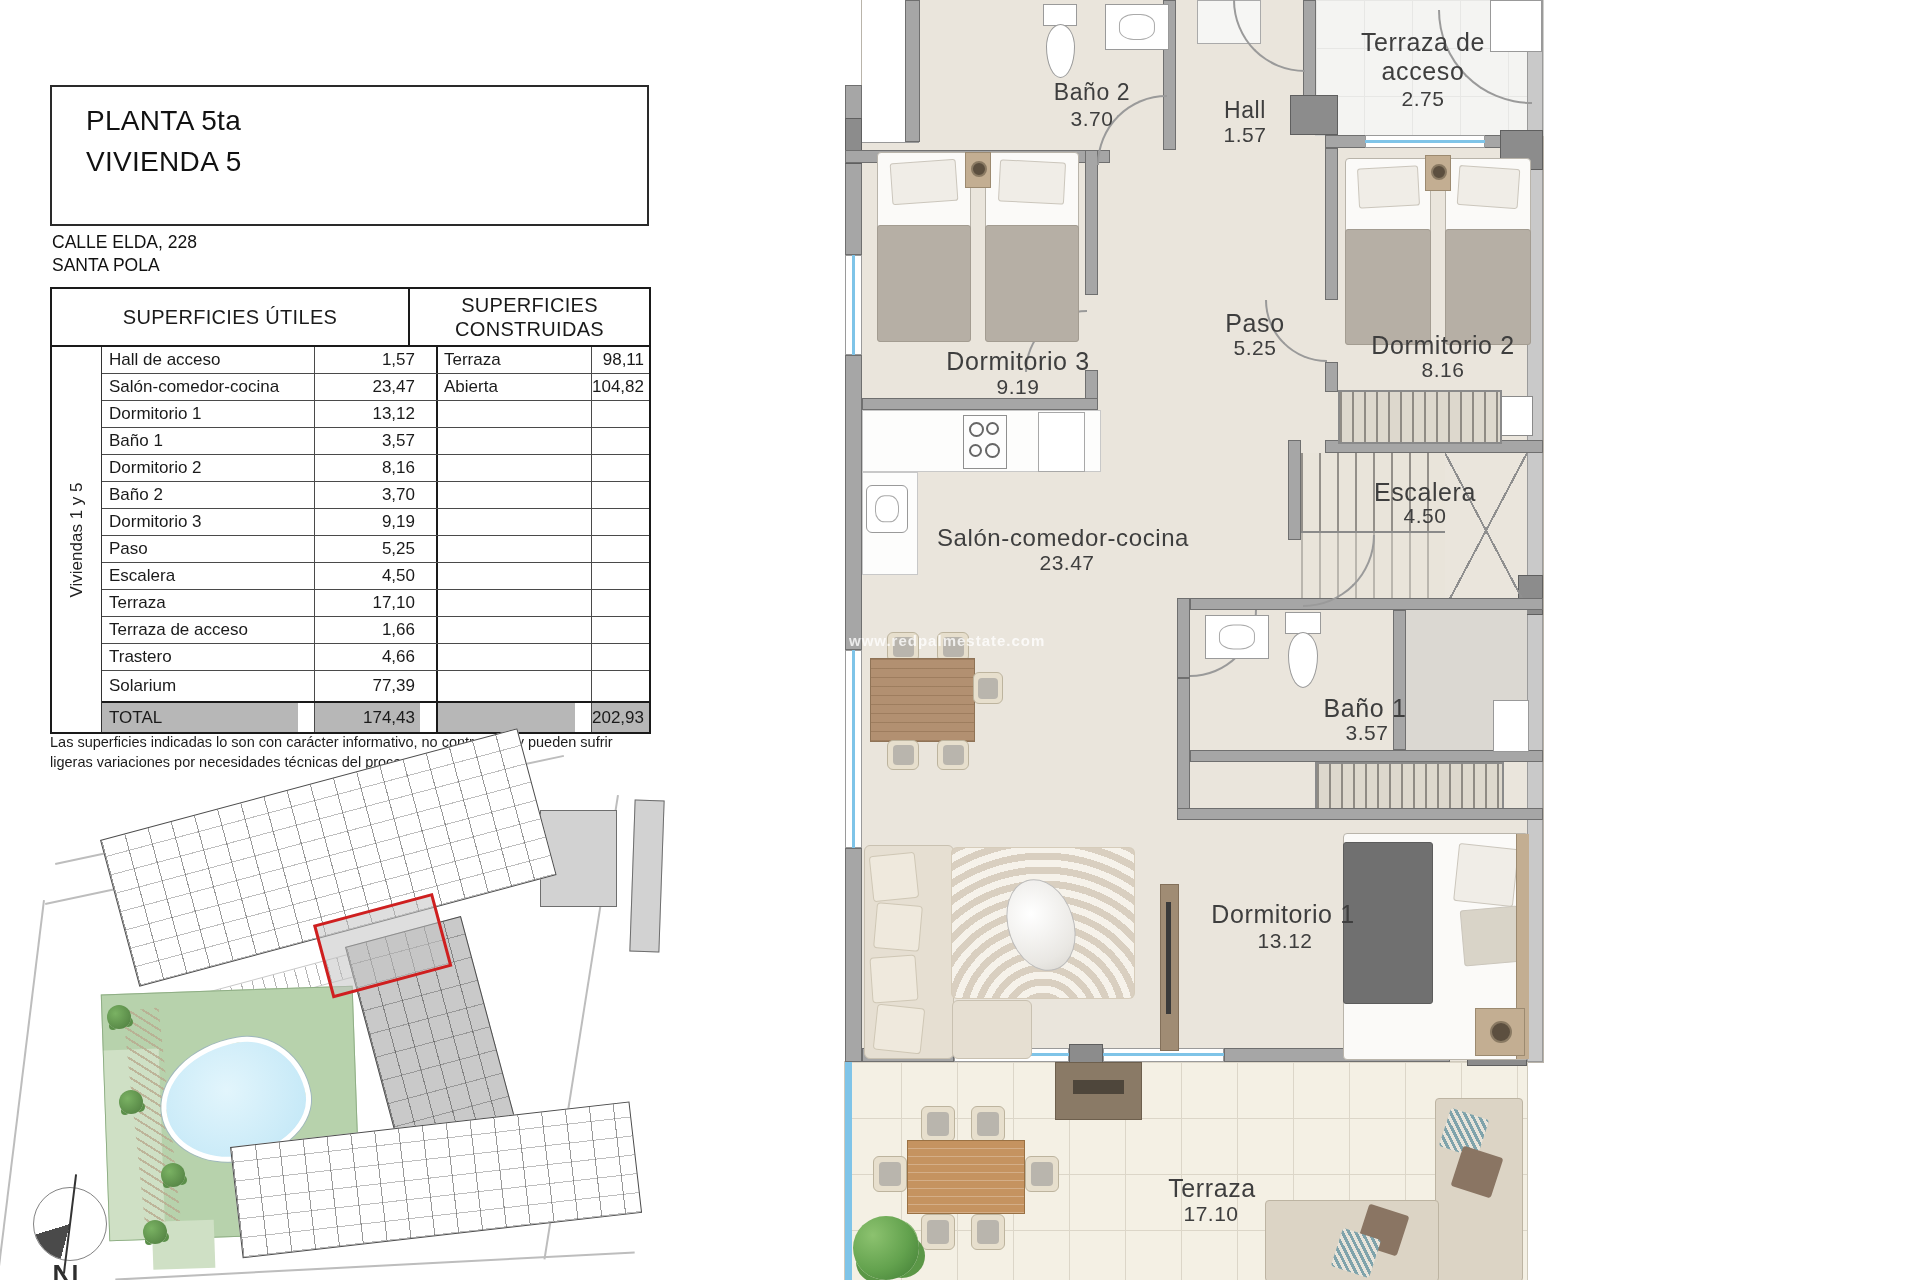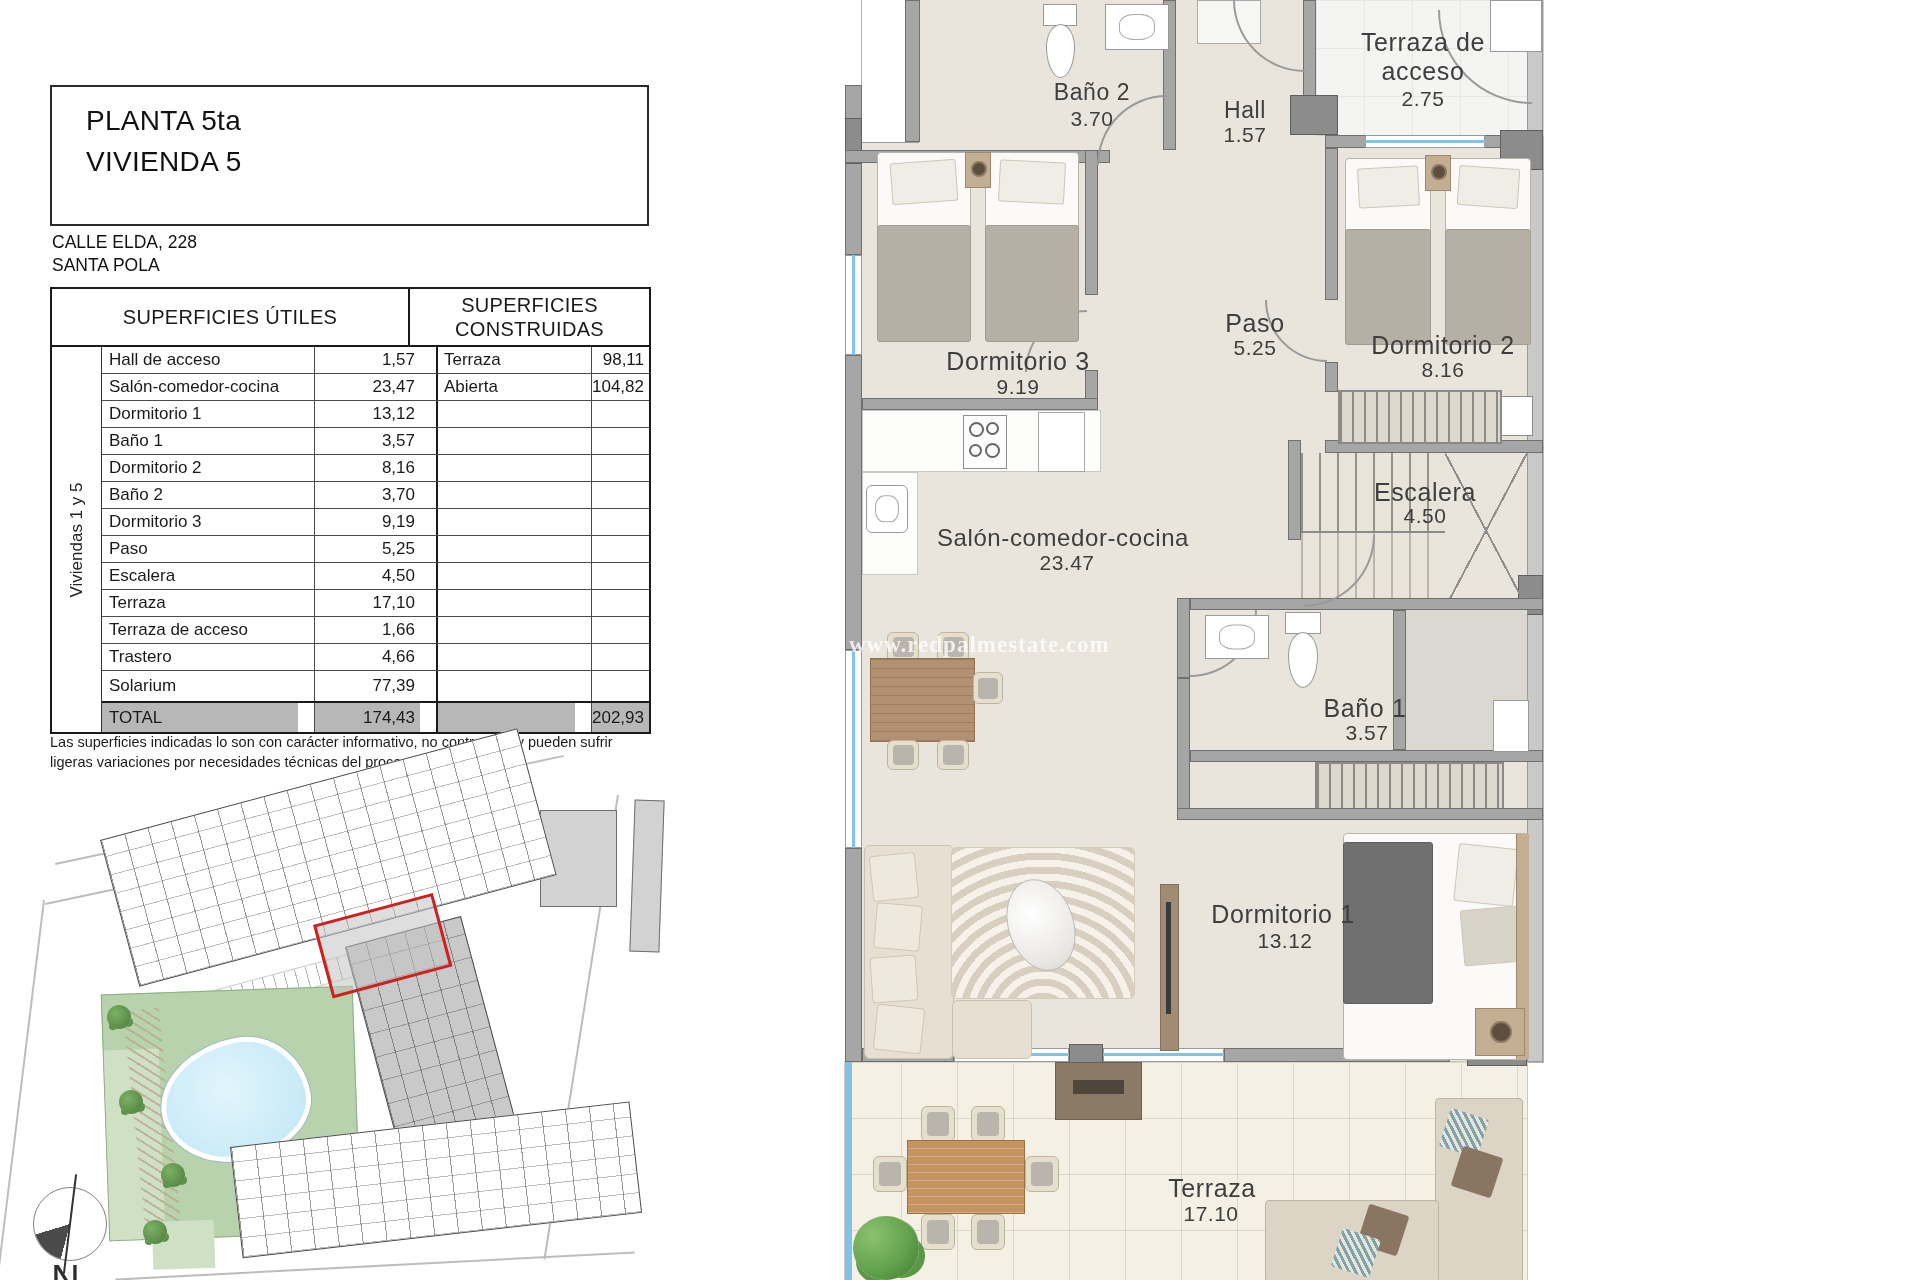--- a/index.html
+++ b/index.html
@@ -75,21 +75,21 @@
   .diagbox{position:absolute;background:
       linear-gradient(to bottom right,transparent calc(50% - 1px),#8f8f8f calc(50% - 1px) calc(50% + 1px),transparent calc(50% + 1px)),
       linear-gradient(to top right,transparent calc(50% - 1px),#8f8f8f calc(50% - 1px) calc(50% + 1px),transparent calc(50% + 1px));}
   .arc-tl{position:absolute;border-right:2px solid #9a9a9a;border-bottom:2px solid #9a9a9a;border-radius:0 0 100% 0;}
   .arc-br{position:absolute;border-left:2px solid #9a9a9a;border-top:2px solid #9a9a9a;border-radius:100% 0 0 0;}
   .arc-tr{position:absolute;border-left:2px solid #9a9a9a;border-bottom:2px solid #9a9a9a;border-radius:0 0 0 100%;}
   .plabel{position:absolute;transform:translate(-50%,-50%);white-space:nowrap;font-size:25px;color:#3e3e3e;letter-spacing:.6px;}
   .parea{position:absolute;transform:translate(-50%,-50%);font-size:21px;color:#3e3e3e;letter-spacing:.5px;}
   .plabel.sm{font-size:23px;}
   .plabel.wrap{white-space:normal;width:160px;text-align:center;line-height:1.15;}
-  .watermark{position:absolute;font-size:23px;font-weight:bold;letter-spacing:1px;color:rgba(255,255,255,.78);font-family:Liberation Serif, serif;}
+  .watermark{position:absolute;font-size:15px;font-weight:bold;letter-spacing:1px;color:rgba(255,255,255,.78);}
   
   .bed{position:absolute;background:#fbfaf8;border:1.5px solid #b9b4aa;border-radius:4px;}
   .blanket{position:absolute;left:-1px;right:-1px;bottom:-1px;background:#b6afa5;border:1.5px solid #a39c91;border-radius:3px;}
   .blanket.dark{background:#707070;border-color:#5c5c5c;}
   .pillow{position:absolute;background:#f0ede7;border:1.5px solid #cbc6bc;border-radius:3px;}
   .stand{position:absolute;background:#c3ae92;border:1px solid #9c8a70;}
   .lamp{position:absolute;border-radius:50%;background:#5c4f3f;border:2px solid #8a7a63;}
   .toilet-tank{position:absolute;background:#fff;border:1.5px solid #9a9a9a;}
   .toilet-bowl{position:absolute;background:#fff;border:1.5px solid #9a9a9a;border-radius:50% 50% 50% 50%/42% 42% 58% 58%;}
   .sinkbox{position:absolute;background:#fff;border:1.5px solid #9a9a9a;}

